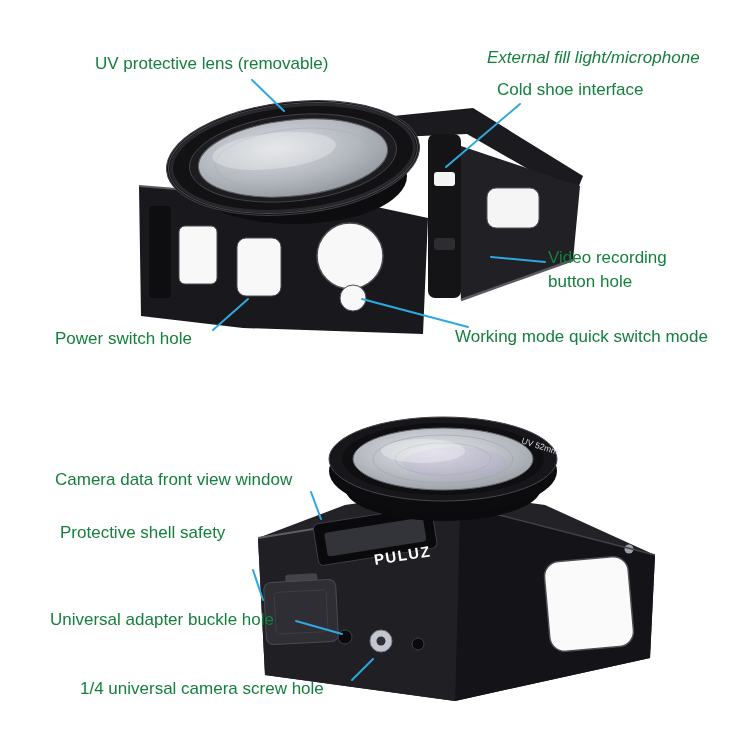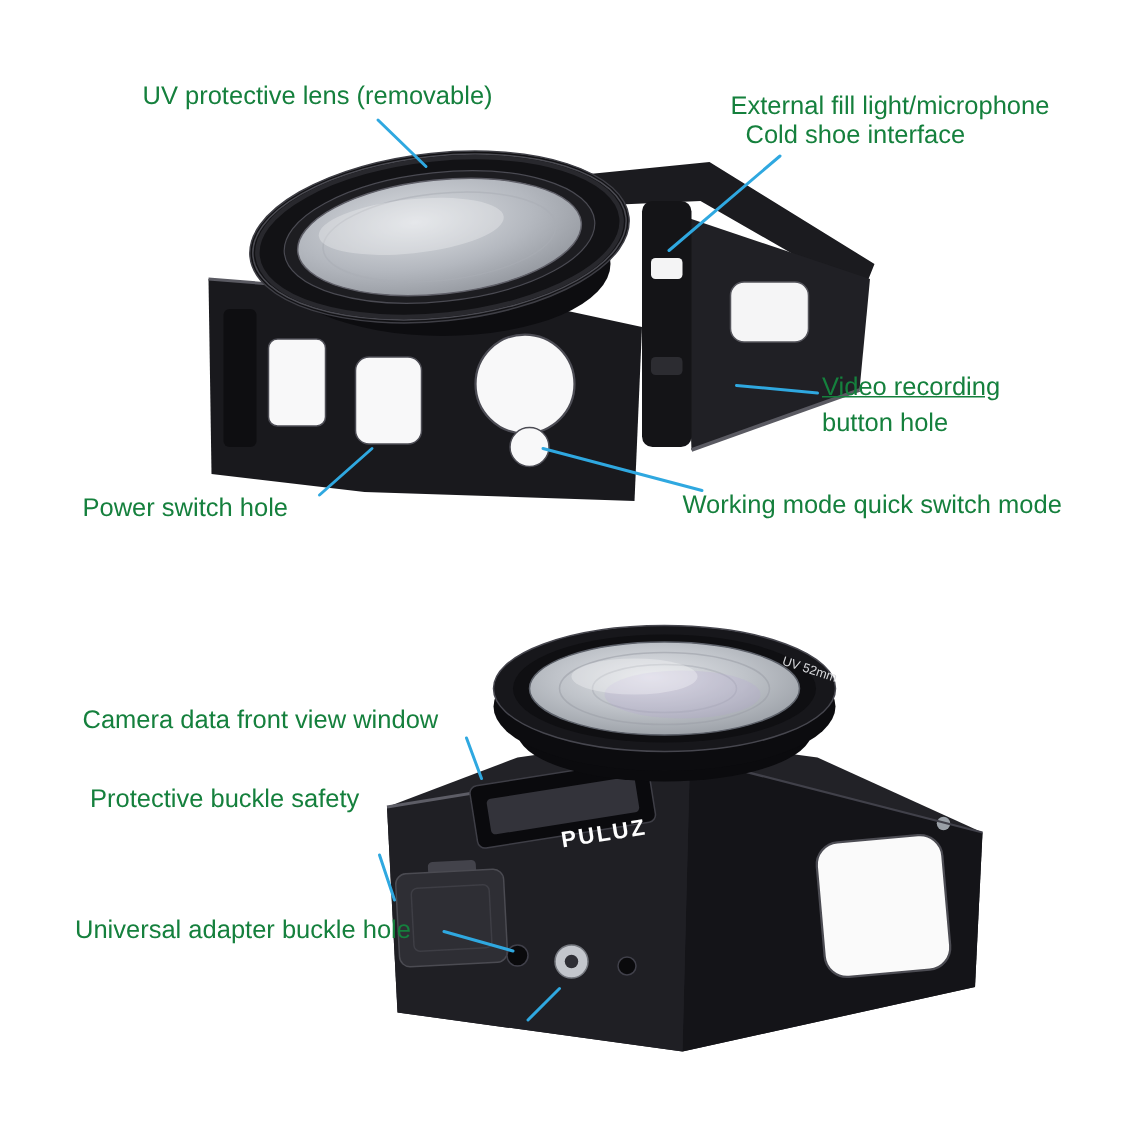--- a/index.html
+++ b/index.html
@@ -127,24 +127,25 @@
     <line class="leader" x1="545" y1="262" x2="491" y2="257"></line>
     <line class="leader" x1="213" y1="330" x2="248" y2="299"></line>
     <line class="leader" x1="468" y1="327" x2="362" y2="299"></line>
     <line class="leader" x1="311" y1="492" x2="321" y2="519"></line>
     <line class="leader" x1="253" y1="570" x2="263" y2="600"></line>
     <line class="leader" x1="296" y1="621" x2="342" y2="634"></line>
     <line class="leader" x1="352" y1="680" x2="373" y2="659"></line>
   </svg>
 
   <div class="label" style="left:95px;top:53px;">UV protective lens (removable)</div>
-  <div class="label" style="left:487px;top:60px;">External fill light/microphone</div>
+  <div class="label" style="left:487px;top:47px;font-style:italic;">External fill light/microphone</div>
   <div class="label" style="left:497px;top:79px;text-align:center;">Cold shoe interface</div>
-  <div class="label" style="left:548px;top:247px;text-decoration:underline;">Video recording</div>
+  <div class="label" style="left:548px;top:247px;">Video recording</div>
   <div class="label" style="left:548px;top:271px;">button hole</div>
   <div class="label" style="left:55px;top:328px;">Power switch hole</div>
   <div class="label" style="left:455px;top:326px;">Working mode quick switch mode</div>
 
   <div class="label" style="left:55px;top:469px;">Camera data front view window</div>
-  <div class="label" style="left:60px;top:522px;">Protective buckle safety</div>
+  <div class="label" style="left:60px;top:522px;">Protective shell safety</div>
   <div class="label" style="left:50px;top:609px;">Universal adapter buckle hole</div>
+  <div class="label" style="left:80px;top:678px;">1/4 universal camera screw hole</div>
 
 </div>
 
 </body></html>

